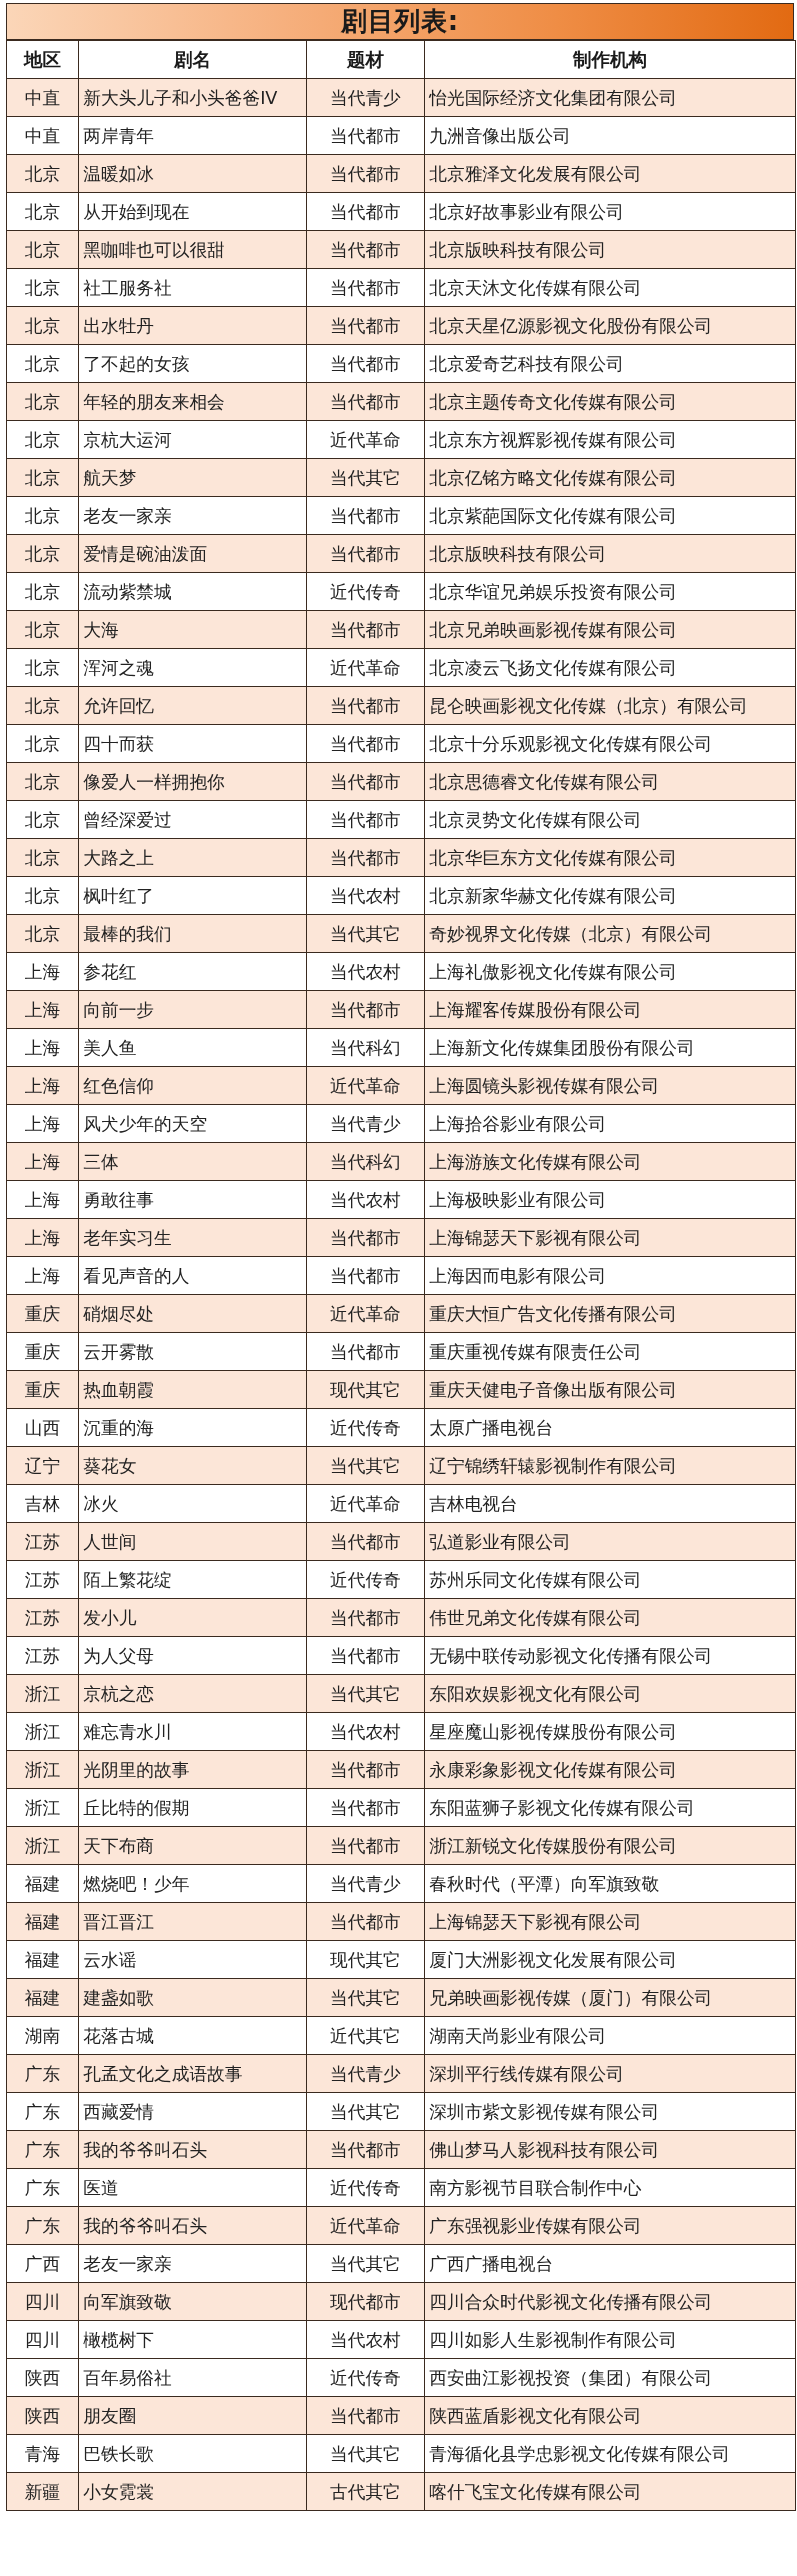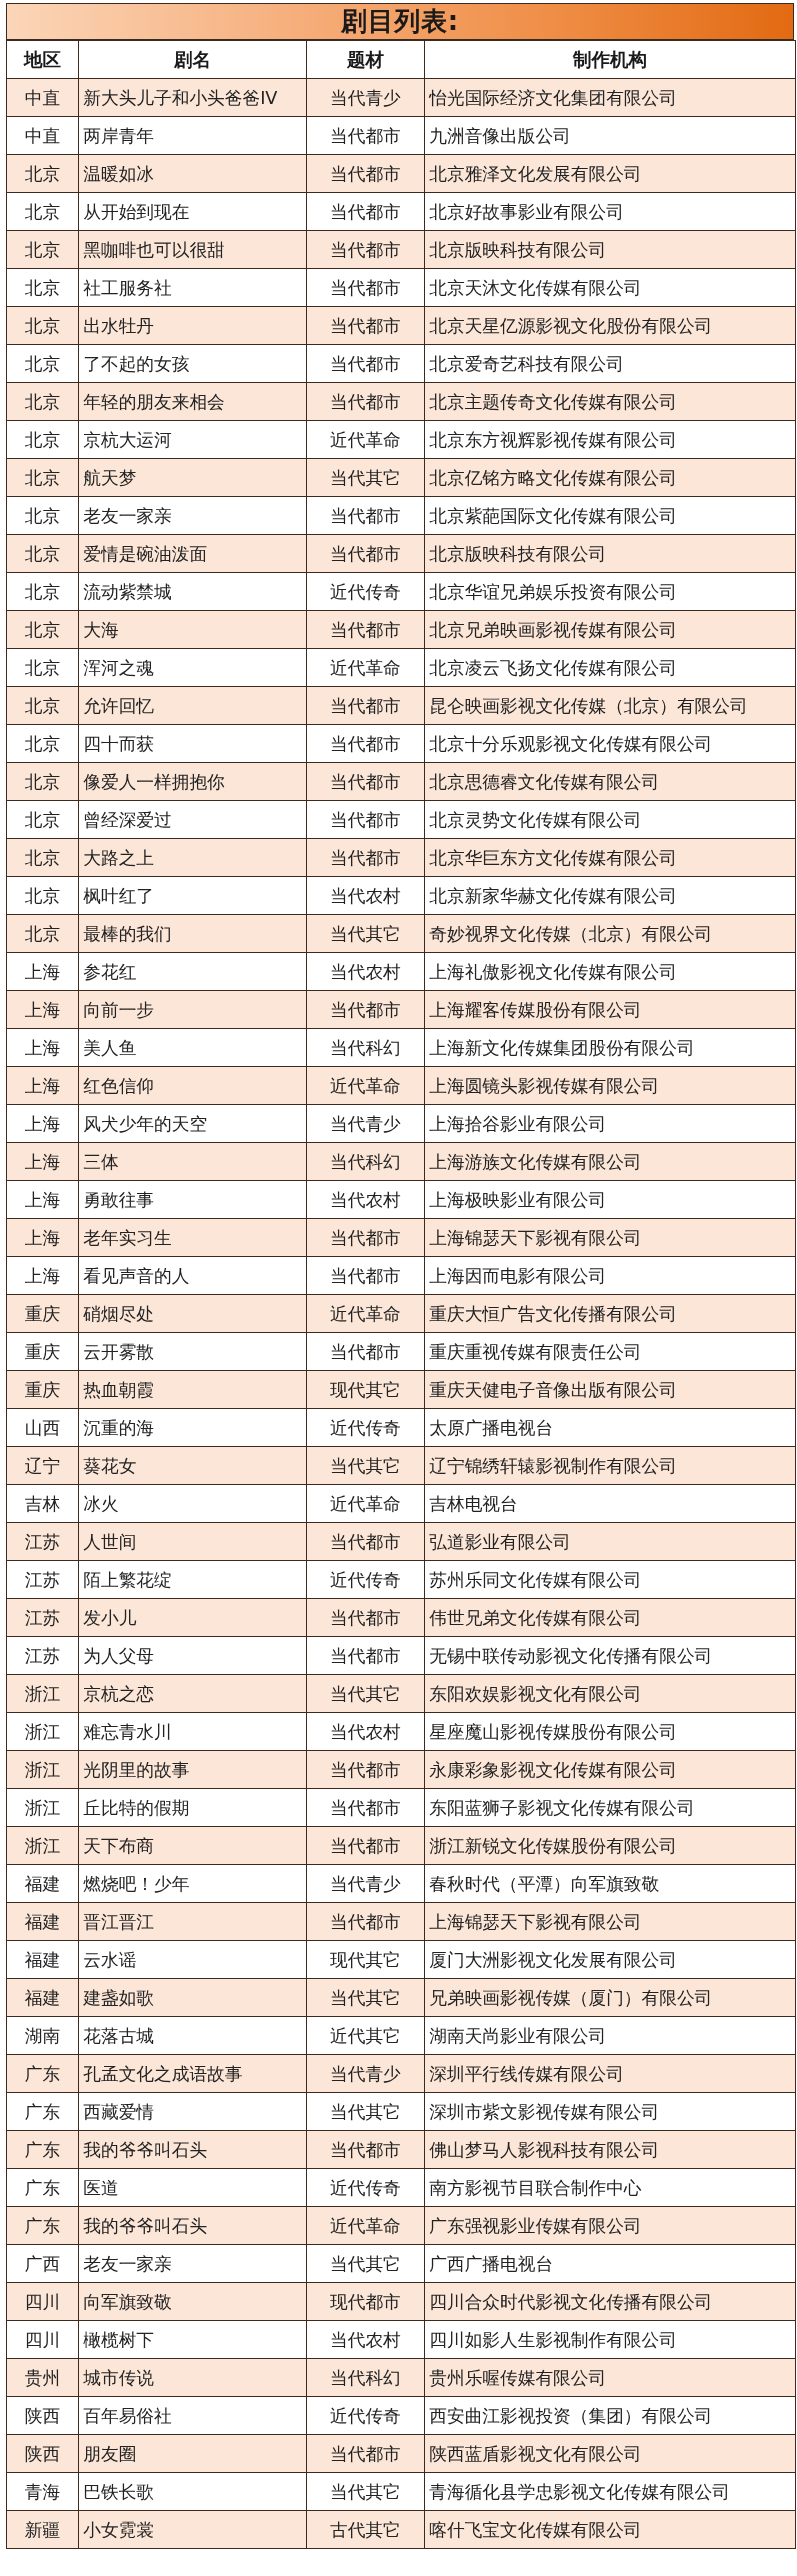--- a/index.html
+++ b/index.html
@@ -399,26 +399,20 @@
           <td class="name">向军旗致敬</td>
           <td class="genre">现代都市</td>
           <td class="org">四川合众时代影视文化传播有限公司</td>
         </tr>
         <tr class="even">
           <td class="region">四川</td>
           <td class="name">橄榄树下</td>
           <td class="genre">当代农村</td>
           <td class="org">四川如影人生影视制作有限公司</td>
         </tr>
-        <tr class="odd">
-          <td class="region">贵州</td>
-          <td class="name">城市传说</td>
-          <td class="genre">当代科幻</td>
-          <td class="org">贵州乐喔传媒有限公司</td>
-        </tr>
         <tr class="even">
           <td class="region">陕西</td>
           <td class="name">百年易俗社</td>
           <td class="genre">近代传奇</td>
           <td class="org">西安曲江影视投资（集团）有限公司</td>
         </tr>
         <tr class="odd">
           <td class="region">陕西</td>
           <td class="name">朋友圈</td>
           <td class="genre">当代都市</td>

